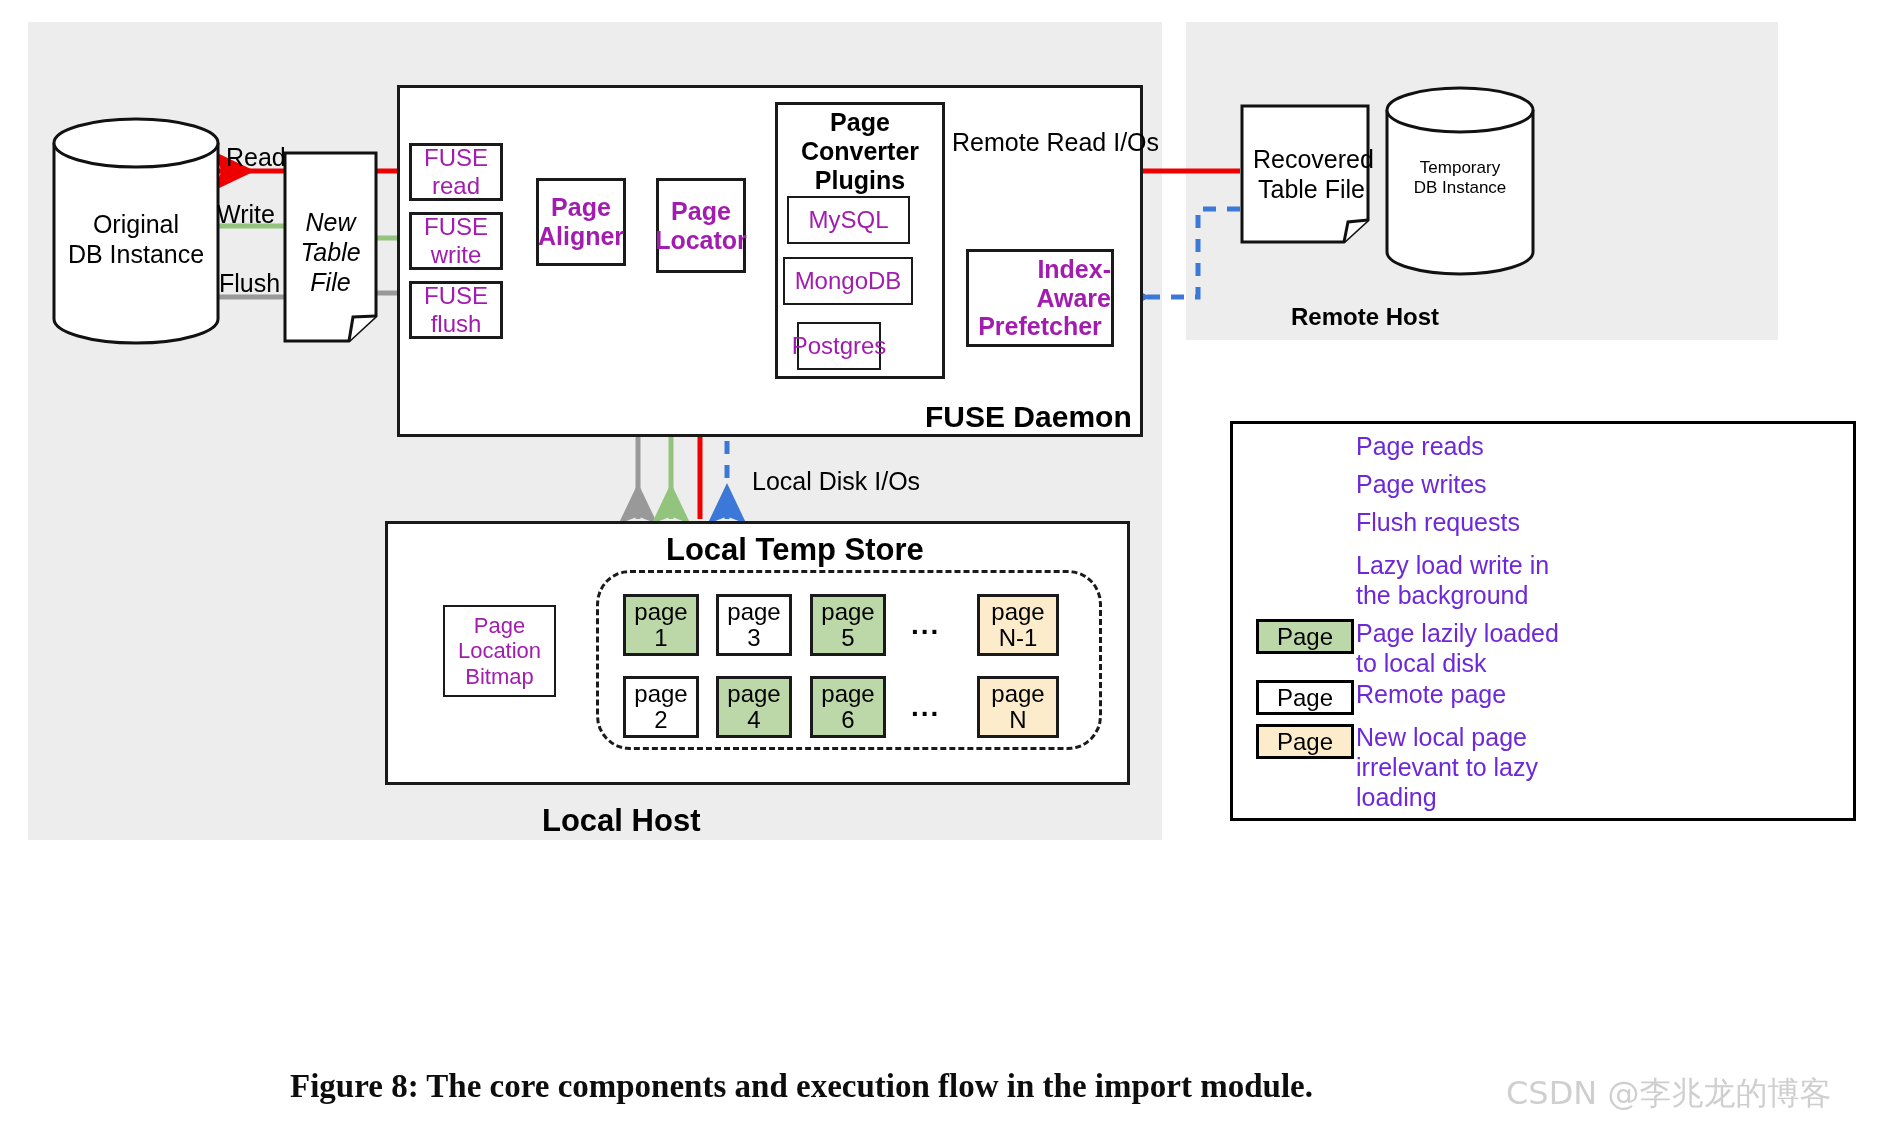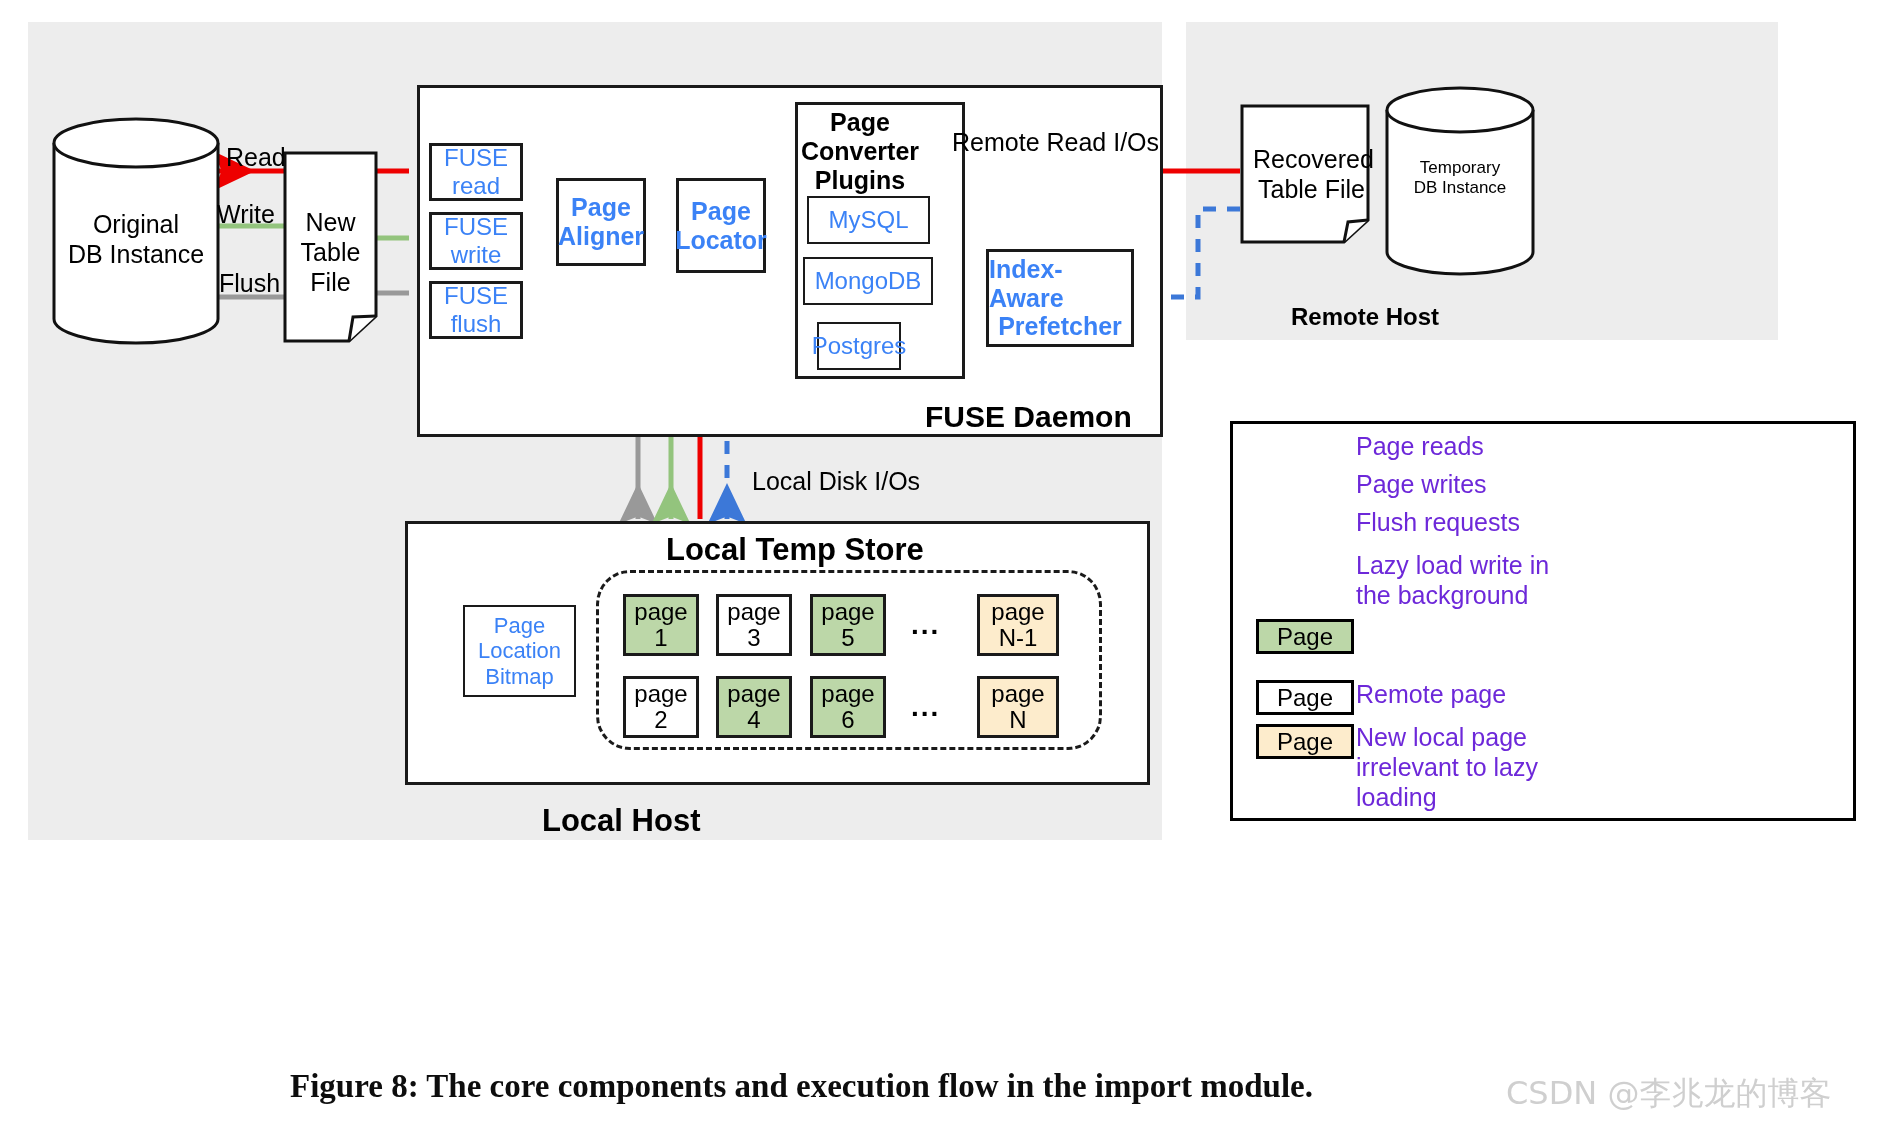--- a/index.html
+++ b/index.html
@@ -19,24 +19,23 @@
   
   .hostpanel { background: #ededed; }
 
   
   .box {
     border: 3px solid #1a1a1a;
     background: #ffffff;
     display: flex;
     align-items: center;
     justify-content: center;
-    text-align: left;
+    text-align: right;
     line-height: 1.15;
-    color: #3b82f6;
-    margin-left: 20px;
+    color: #a21caf;
   }
   .box.thin { border-width: 2px; }
   .b { font-weight: bold; }
 
   
   .cyl { position: absolute; }
   .cyl svg { display: block; }
   .cyl .cyl-label {
     position: absolute;
     left: 0; right: 0;
@@ -188,21 +187,21 @@
       <div>Original</div>
       <div>DB Instance</div>
     </div>
   </div>
 
   <div class="docshape" style="left:283px; top:151px; width:95px; height:192px;">
     <svg width="95" height="192" viewBox="0 0 95 192" xmlns="http://www.w3.org/2000/svg">
       <path d="M2,2 L93,2 L93,165 L66,190 L2,190 Z" fill="#ffffff" stroke="#111" stroke-width="3"></path>
       <path d="M66,190 L70,166 L93,165" fill="#ffffff" stroke="#111" stroke-width="3"></path>
     </svg>
-    <div class="doc-label" style="top:56px; font-size:25px;">
+    <div class="doc-label" style="top:56px; font-size:25px;font-style:italic;">
       <div>New</div>
       <div>Table File</div>
     </div>
   </div>
 
   <div class="lbl" style="left:226px; top:143px; font-size:25px;">Read</div>
   <div class="lbl" style="left:217px; top:200px; font-size:25px;">Write</div>
   <div class="lbl" style="left:219px; top:269px; font-size:25px;">Flush</div>
 
   <div class="abs box" style="left:397px; top:85px; width:746px; height:352px; display:block;"></div>
@@ -334,20 +333,24 @@
   <div class="lbl legend-text" style="left:1356px; top:470px; font-size:25px;">Page writes</div>
   <div class="lbl legend-text" style="left:1356px; top:508px; font-size:25px;">Flush requests</div>
   <div class="lbl legend-text" style="left:1356px; top:550px; font-size:25px; line-height:1.2;">
     <div>Lazy load write in</div>
     <div>the background</div>
   </div>
 
   <div class="abs swatch" style="left:1256px; top:619px; width:98px; height:35px; background:#bcd7a8; font-size:24px;">
     <span>Page</span>
   </div>
+  <div class="lbl legend-text" style="left:1356px; top:618px; font-size:25px; line-height:1.2;">
+    <div>Page lazily loaded</div>
+    <div>to local disk</div>
+  </div>
 
   <div class="abs swatch" style="left:1256px; top:680px; width:98px; height:35px; background:#ffffff; font-size:24px;">
     <span>Page</span>
   </div>
   <div class="lbl legend-text" style="left:1356px; top:680px; font-size:25px;">Remote page</div>
 
   <div class="abs swatch" style="left:1256px; top:724px; width:98px; height:35px; background:#fdeccc; font-size:24px;">
     <span>Page</span>
   </div>
   <div class="lbl legend-text" style="left:1356px; top:722px; font-size:25px; line-height:1.2;">

